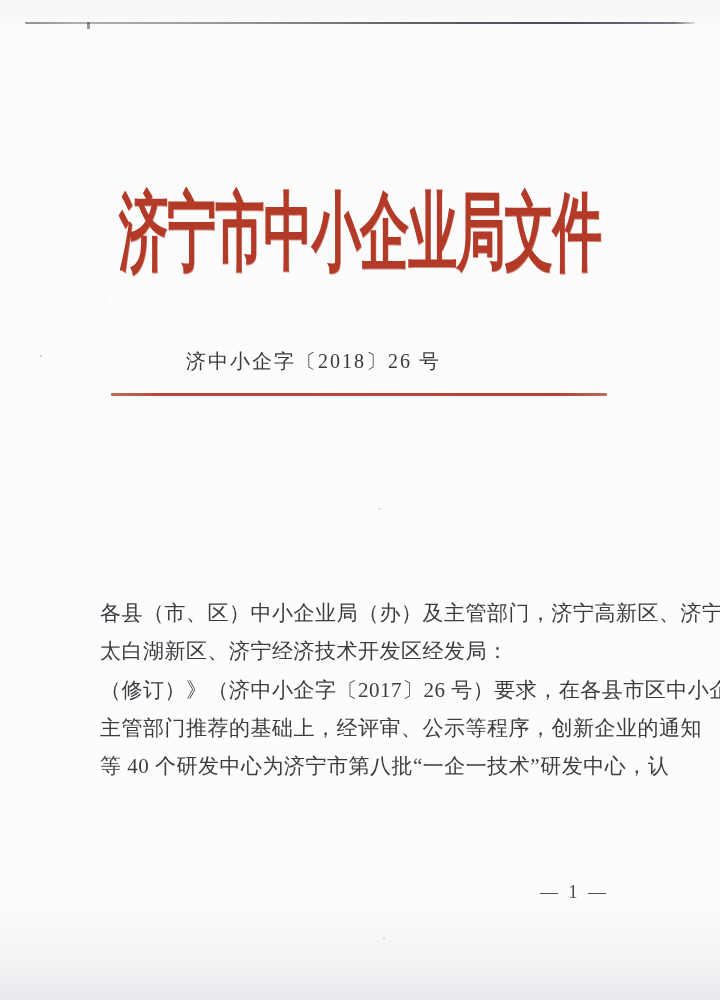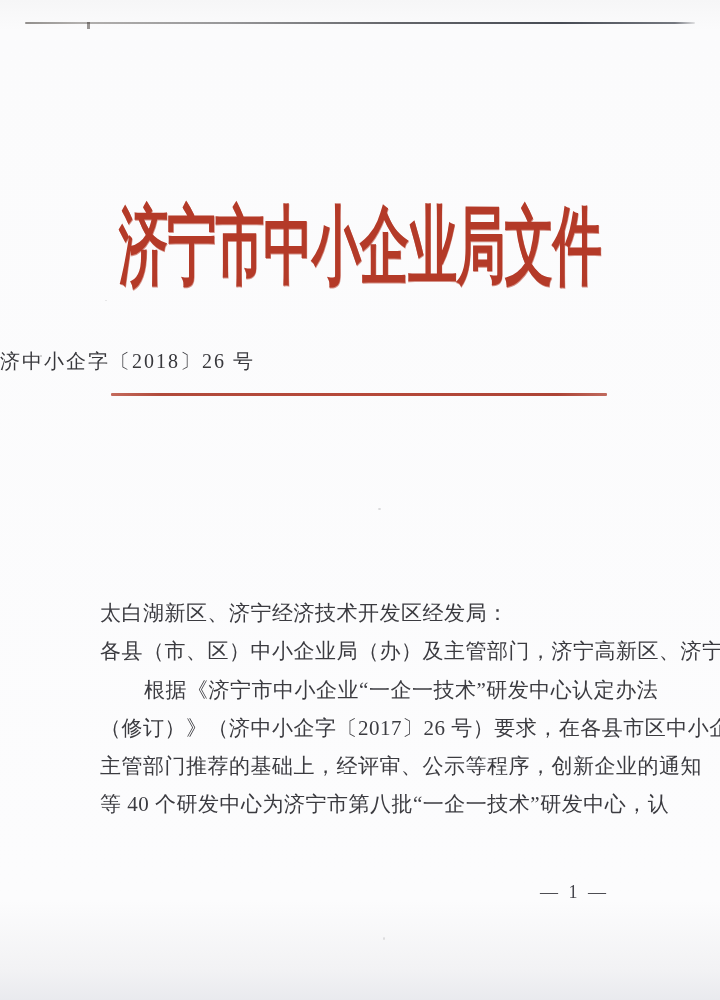--- a/index.html
+++ b/index.html
@@ -36,21 +36,21 @@
     position: absolute;
     left: 62px;
     top: 0;
     width: 3px;
     height: 7px;
     background: rgba(55,50,45,0.5);
   }
   
   .letterhead {
     position: absolute;
-    top: 186px;
+    top: 172px;
     left: 0;
     width: 720px;
     height: 120px;
     display: flex;
     align-items: center;
     justify-content: center;
   }
   .letterhead-inner {
     font-size: 62px;
     font-weight: bold;
@@ -60,21 +60,21 @@
     transform: scale(0.79, 1.38);
     transform-origin: center center;
     text-shadow: 0.5px 0.5px 0 rgba(180,58,40,0.55);
   }
   
   .doc-number {
     position: absolute;
     top: 348px;
     left: 0;
     width: 627px;
-    text-align: left;
+    text-align: center;
     font-size: 20px;
     letter-spacing: 2px;
     color: #38383c;
   }
   
   .red-rule {
     position: absolute;
     top: 393px;
     left: 111px;
     width: 496px;
@@ -146,23 +146,22 @@
   <div class="letterhead">
     <div class="letterhead-inner">济宁市中小企业局文件</div>
   </div>
 
   <div class="doc-number">济中小企字〔2018〕26 号</div>
 
   <div class="red-rule"></div>
 
 
   <div class="body-text">
+    <div class="line">各县（市、区）中小企业局（办）及主管部门，济宁高新区、济宁</div>
     <div class="line no-justify">太白湖新区、济宁经济技术开发区经发局：</div>
-    <div class="line">各县（市、区）中小企业局（办）及主管部门，济宁高新区、济宁</div>
-    <div class="line indent">根据《济宁市中小企业“一企一技术”研发中心认定办法</div>
     <div class="line">（修订）》（济中小企字〔2017〕26 号）要求，在各县市区中小企业</div>
     <div class="line">主管部门推荐的基础上，经评审、公示等程序，创新企业的通知</div>
     <div class="line">等 40 个研发中心为济宁市第八批“一企一技术”研发中心，认</div>
   </div>
 
   <div class="page-number">— 1 —</div>
 
   <i class="speckle sp1"></i>
   <i class="speckle sp2"></i>
   <i class="speckle sp3"></i>

